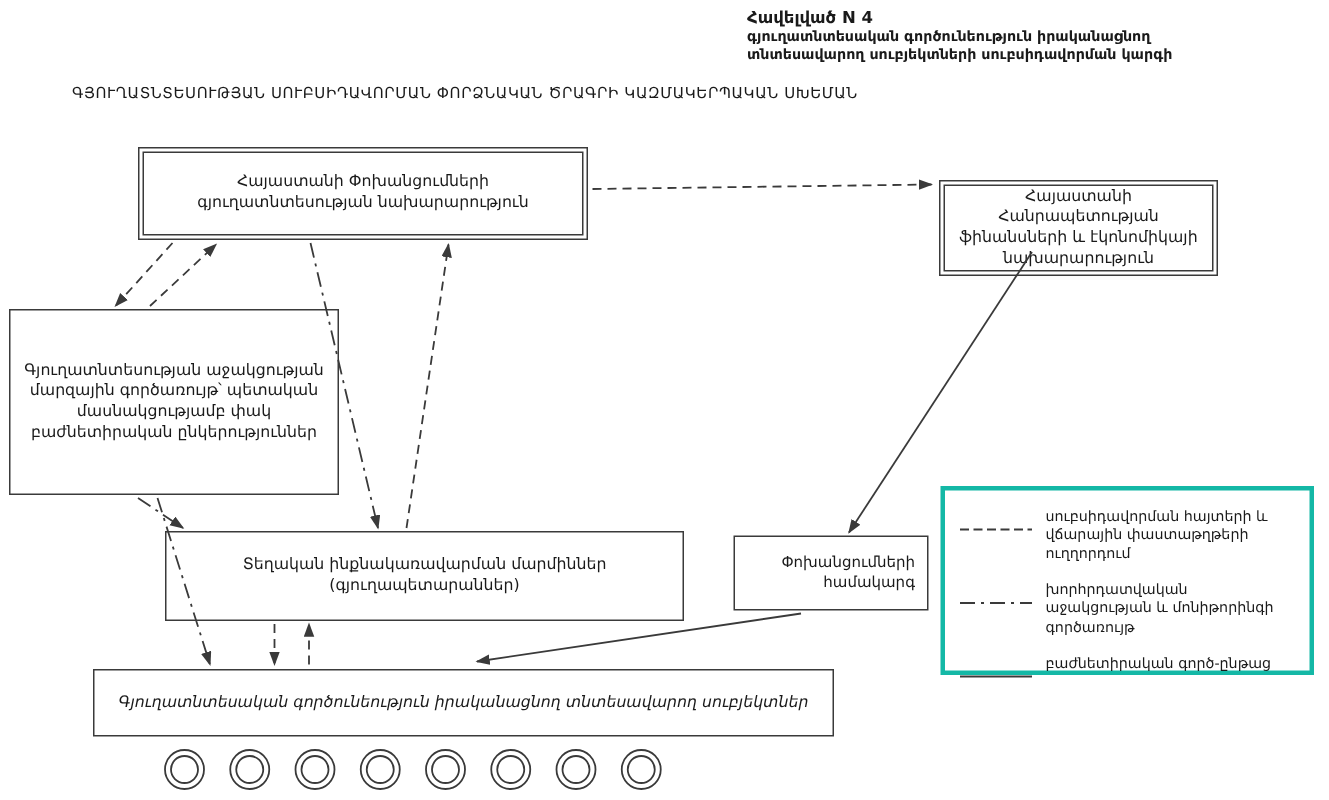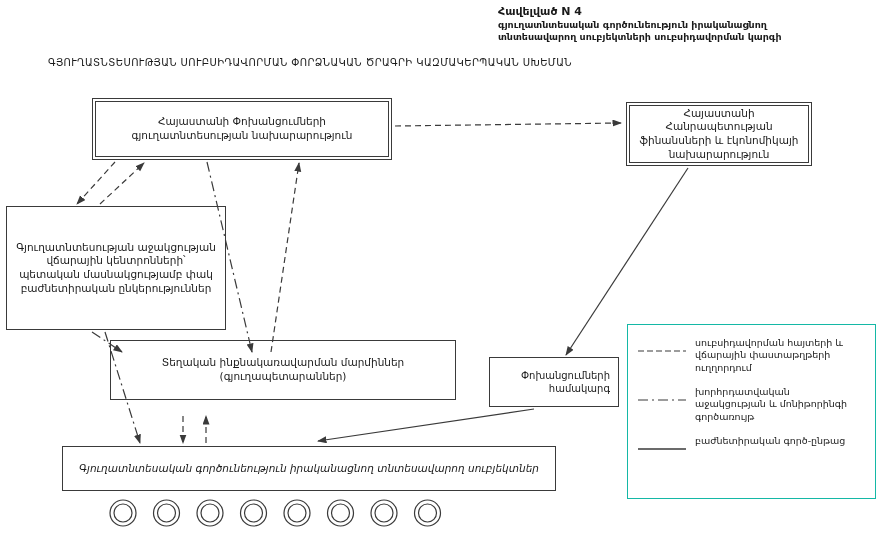--- a/index.html
+++ b/index.html
@@ -15,28 +15,28 @@
                    font-weight:normal; letter-spacing:0.4px; white-space:nowrap; z-index:1; }
 
   .node { position:absolute; background:#ffffff; border:1px solid #3a3a3a;
           display:flex; align-items:center; justify-content:center; text-align:center;
           font-size:10.5px; line-height:1.3; padding:4px 8px; z-index:2; }
   .node.double { padding:2px; }
   .node.double .inner { border:1px solid #3a3a3a; width:100%; height:100%;
           display:flex; align-items:center; justify-content:center; padding:3px 8px; }
 
   .n-agri   { left:92px;  top:98px;  width:300px; height:62px; }
-  .n-fin    { left:626px; top:102px; width:186px; height:64px; }
+  .n-fin    { left:626px; top:120px; width:186px; height:64px; }
   .n-reg    { left:6px;   top:206px; width:220px; height:124px; }
-  .n-local  { left:110px; top:340px; width:346px; height:60px; }
+  .n-local  { left:110px; top:354px; width:346px; height:60px; }
   .n-trans  { left:489px; top:357px; width:130px; height:50px; font-size:10px;text-align:right; }
   .n-subj   { left:62px;  top:446px; width:494px; height:45px;font-style:italic; }
 
-  .legend { position:absolute; left:627px; top:324px; width:249px; height:175px;
-            border:1px solid #14b8a6; background:#ffffff; z-index:2; padding:12px 8px 6px 10px; }
+  .legend { position:absolute; left:627px; top:324px; width:249px; height:126px;
+            border:3px solid #14b8a6; background:#ffffff; z-index:2; padding:12px 8px 6px 10px; }
   .legend-row { display:flex; align-items:flex-start; gap:9px; margin-bottom:12px; }
   .legend-row .sample { flex:0 0 48px; padding-top:4px; }
   .legend-row .lab { font-size:9.5px; line-height:1.3; width:165px; }
 
   .connector-layer { position:absolute; left:0; top:0; width:886px; height:533px;
                      z-index:3; pointer-events:none; }
 </style>
 </head>
 <body>
 
@@ -52,21 +52,21 @@
 
   <div class="node double n-agri">
     <div class="inner">Հայաստանի Փոխանցումների գյուղատնտեսության նախարարություն</div>
   </div>
 
   <div class="node double n-fin">
     <div class="inner">Հայաստանի Հանրապետության ֆինանսների և էկոնոմիկայի նախարարություն</div>
   </div>
 
   <div class="node n-reg">
-    <span>Գյուղատնտեսության աջակցության վճարային կենտրոնների՝ պետական մասնակցությամբ փակ բաժնետիրական ընկերություններ</span>
+    <span>Գյուղատնտեսության աջակցության մարզային գործառույթ՝ պետական մասնակցությամբ փակ բաժնետիրական ընկերություններ</span>
   </div>
 
   <div class="node n-local">
     <span>Տեղական ինքնակառավարման մարմիններ (գյուղապետարաններ)</span>
   </div>
 
   <div class="node n-trans">
     <span>Փոխանցումների համակարգ</span>
   </div>
 

